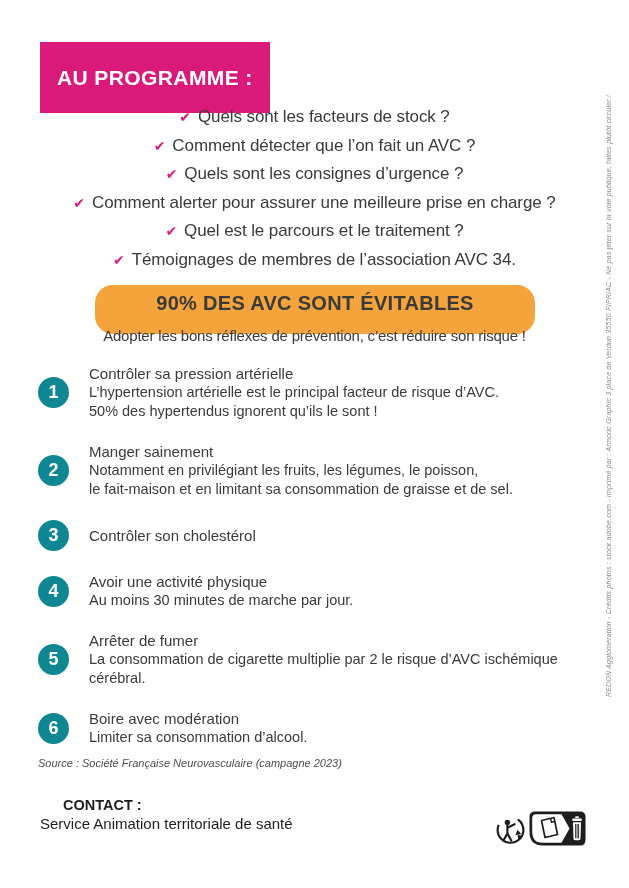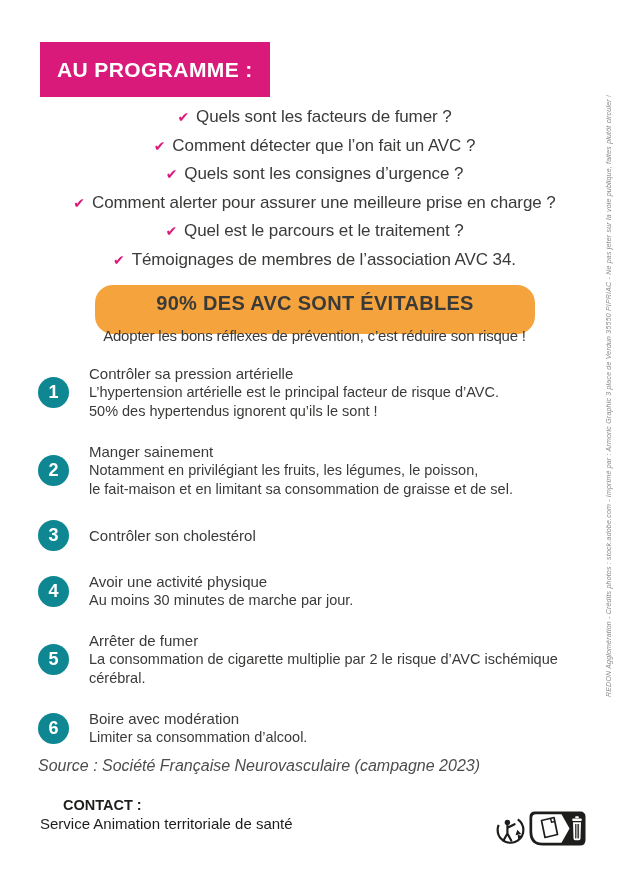--- a/index.html
+++ b/index.html
@@ -4,21 +4,21 @@
 <style>
   html,body{margin:0;padding:0;background:#fff;}
   .page{
     position:relative;width:629px;height:888px;background:#ffffff;overflow:hidden;
     font-family:"Liberation Sans","DejaVu Sans",sans-serif;color:#3a3a39;
   }
   
   .header-box{
     position:absolute;left:40px;top:42px;height:47px;line-height:47px;
     background:var(--magenta,#DA1A7B);color:#fff;font-size:21px;font-weight:bold;
-    padding:4px 17px;letter-spacing:.4px;white-space:nowrap;
+    padding:12px 17px;letter-spacing:.4px;white-space:nowrap;
   }
   
   .program-list{
     position:absolute;left:0;top:103px;width:629px;text-align:center;
     font-size:17px;line-height:27.5px;color:#3a3a39;font-weight:500;letter-spacing:-0.1px;
   }
   .check{color:var(--magenta,#DA1A7B);font-size:14px;margin-right:7px;font-weight:bold;}
   
   .banner{
     position:absolute;left:95px;top:285px;width:440px;height:49px;line-height:36px;
@@ -35,21 +35,21 @@
   .tip-num{
     flex:0 0 31px;width:31px;height:31px;border-radius:50%;background:var(--teal,#0E8792);
     color:#fff;font-size:18px;font-weight:bold;text-align:center;line-height:31px;
     margin-right:20px;
   }
   .tip-text{font-size:14.5px;line-height:19px;color:#3a3a39;}
   .tip-title{font-weight:normal;font-size:15px;}
   .tip-line:empty{display:none;}
   
   .source{
-    position:absolute;left:38px;top:757px;font-size:16px;font-style:italic;color:#4d4d4d;
+    position:absolute;left:38px;top:757px;font-size:11px;font-style:italic;color:#4d4d4d;
   }
   
   .contact{position:absolute;left:40px;top:797px;font-size:15px;line-height:17.5px;color:#1d1d1b;}
   .contact-heading{font-weight:bold;font-size:14.5px;margin-left:23px;}
   
   .logos{position:absolute;left:496px;top:811px;display:flex;align-items:center;}
   .logos svg{display:block;}
   .triman{margin-right:4px;}
   
   .credit{
@@ -61,21 +61,21 @@
 </head>
 <body>
 
 <div class="page">
 
   <div class="header-box">
     <span>AU PROGRAMME :</span>
   </div>
 
   <div class="program-list">
-    <div class="program-item"><span class="check">✔</span><span>Quels sont les facteurs de fumer ?</span></div>
+    <div class="program-item"><span class="check">✔</span><span>Quels sont les facteurs de stock ?</span></div>
     <div class="program-item"><span class="check">✔</span><span>Comment détecter que l’on fait un AVC ?</span></div>
     <div class="program-item"><span class="check">✔</span><span>Quels sont les consignes d’urgence ?</span></div>
     <div class="program-item"><span class="check">✔</span><span>Comment alerter pour assurer une meilleure prise en charge ?</span></div>
     <div class="program-item"><span class="check">✔</span><span>Quel est le parcours et le traitement ?</span></div>
     <div class="program-item"><span class="check">✔</span><span>Témoignages de membres de l’association AVC 34.</span></div>
   </div>
 
   <div class="banner">
     <span>90% DES AVC SONT ÉVITABLES</span>
   </div>

